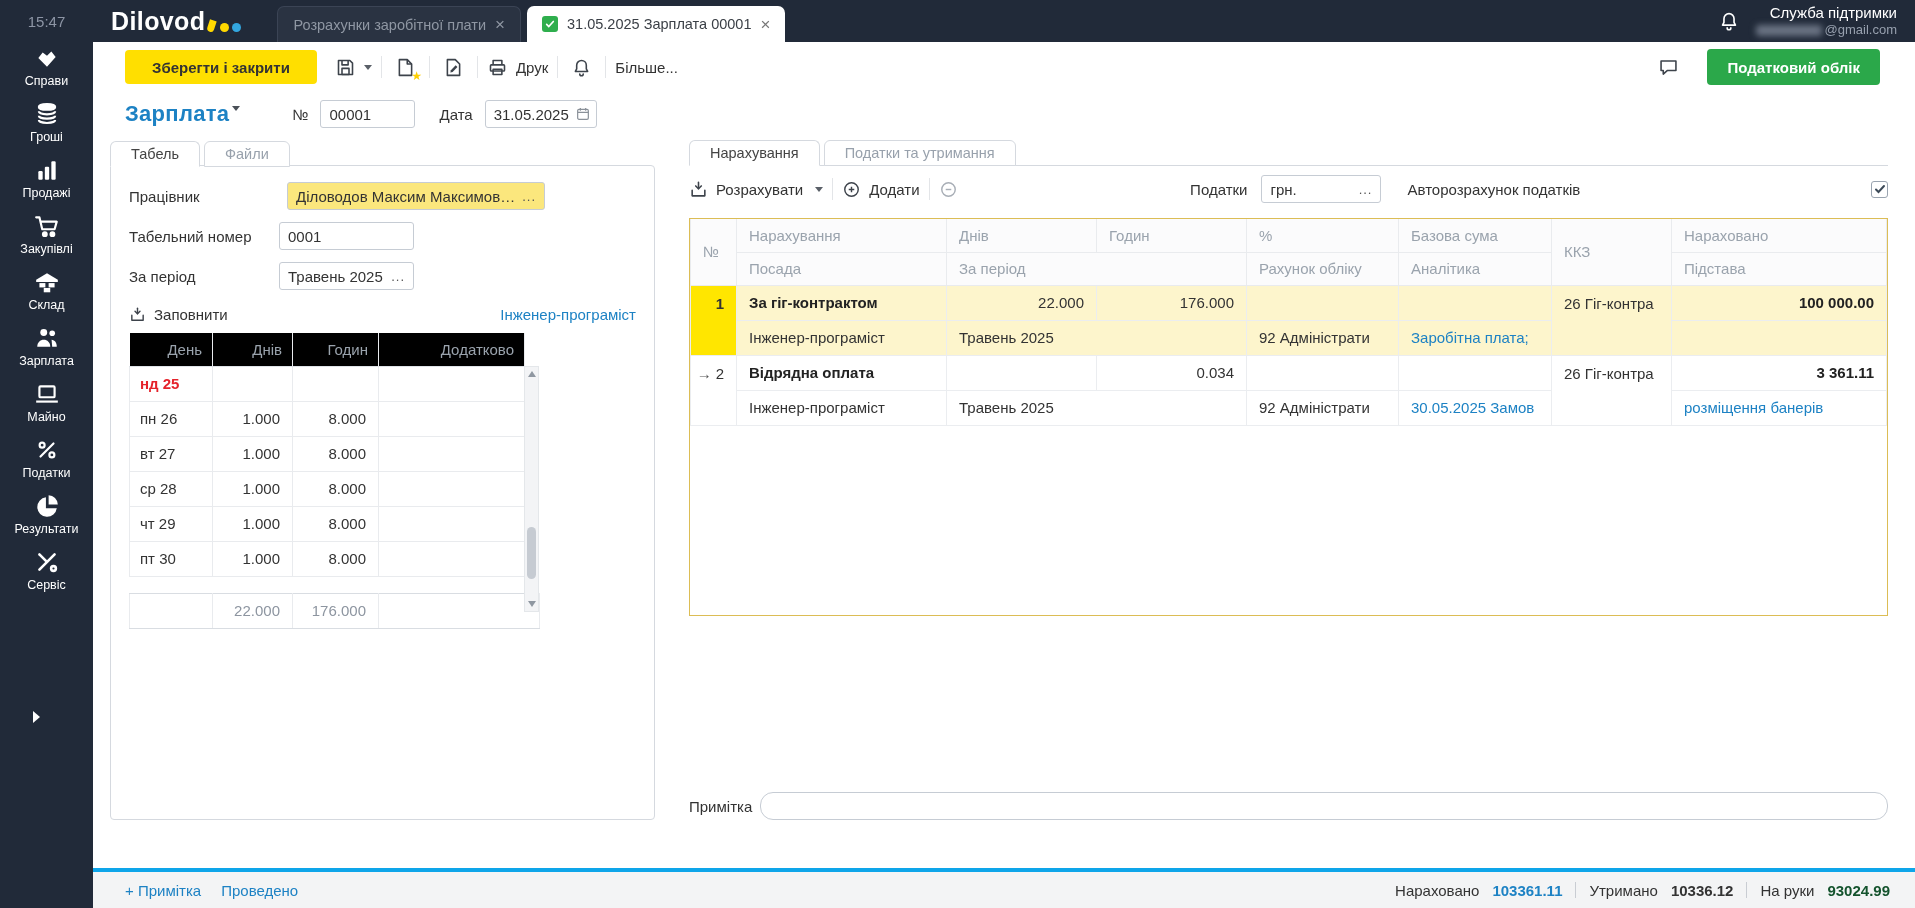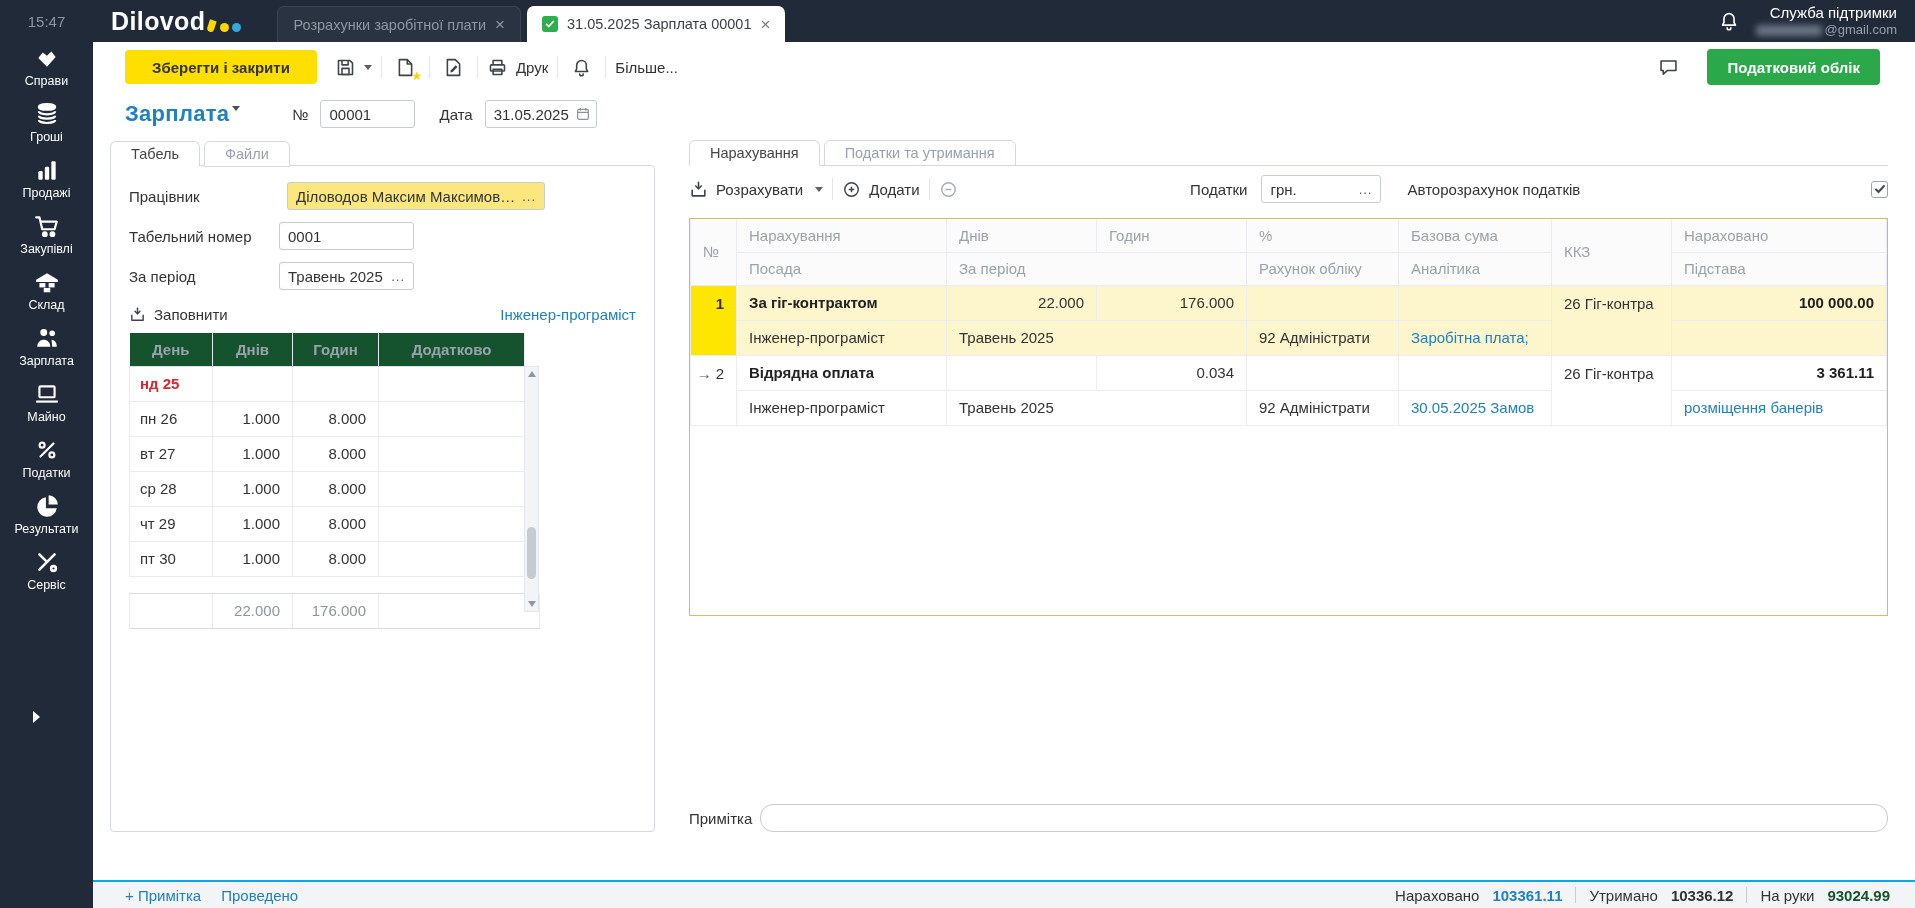--- a/index.html
+++ b/index.html
@@ -72,21 +72,21 @@
   .more-btn{color:#555;font-size:13px;letter-spacing:1px;cursor:pointer;flex-shrink:0;}
   .w135{width:135px;}
   .fill-row{display:flex;align-items:center;justify-content:space-between;margin:4px 0 10px;}
   .fill-btn{display:flex;align-items:center;gap:8px;color:#333;cursor:pointer;}
   .fill-btn svg{width:17px;height:17px;color:#3d434b;}
   .link{color:#1d82c4;cursor:pointer;text-decoration:none;}
   
   .ts-area{width:410px;position:relative;flex-shrink:0;}
   table.ts{border-collapse:collapse;table-layout:fixed;width:395px;}
   table.ts.full{width:410px;}
-  .ts th{height:33px;font-weight:bold;color:#9aa3ad;text-align:center;padding:0 10px;border-right:1px solid #e9ebee;border-bottom:1px solid #dfe3e8;background:#14532d;}
+  .ts th{height:33px;font-weight:normal;color:#9aa3ad;text-align:right;padding:0 10px;border-right:1px solid #e9ebee;border-bottom:1px solid #dfe3e8;background:#000000;}
   .ts td{height:35px;padding:0 10px;border:1px solid #e9ebee;font-size:15px;}
   .ts .dnum{text-align:right;padding-right:12px;}
   .wkd{color:#e5232b;font-weight:bold;}
   tr.selrow td{background:#fdf5cc;}
   .ts-gap{height:16px;}
   .ts tr.totals td{color:#8d95a0;border-top:1px solid #d9dde2;border-bottom:1px solid #d9dde2;background:#fff;}
   .ts-scroll{position:absolute;right:0;top:33px;width:15px;height:246px;background:#f3f4f6;border:1px solid #e4e7ea;display:flex;flex-direction:column;align-items:center;cursor:pointer;}
   .sar{width:0;height:0;border-left:4px solid transparent;border-right:4px solid transparent;margin:4px 0;}
   .sar.up{border-bottom:6px solid #8f97a1;}
   .sar.down{border-top:6px solid #8f97a1;margin-top:auto;}
@@ -110,21 +110,21 @@
   tr.sel td{background:#fdf5cc;}
   td.selnum{background:#ffe600 !important;font-weight:bold;vertical-align:top;padding-top:9px;}
   td.numcol{vertical-align:top;padding-top:9px;}
   .numcell{display:flex;justify-content:flex-end;align-items:center;gap:4px;}
   .row-cursor{margin-right:auto;color:#555;}
   .row-cursor::before{content:"\2192";}
   td.kkz{vertical-align:top;padding-top:9px;}
   .note-row{display:flex;align-items:center;gap:8px;margin-top:auto;margin-bottom:48px;}
   .note-inp{flex:1;height:28px;border:1px solid #c6ccd4;border-radius:13px;padding:0 12px;font-family:inherit;font-size:15px;outline:none;}
   
-  .footer{height:28px;background:#f3f4f5;border-top:2px solid #0ea5e9;display:flex;align-items:center;padding:0 25px 0 32px;flex-shrink:0;}
+  .footer{height:40px;background:#f3f4f5;border-top:4px solid #0ea5e9;display:flex;align-items:center;padding:0 25px 0 32px;flex-shrink:0;}
   .f-left{display:flex;gap:20px;font-size:15px;}
   .f-right{margin-left:auto;display:flex;align-items:center;gap:13px;font-size:15px;}
   .fv{font-weight:bold;}
   .fv.blue{color:#1d82c4;}
   .fv.red{color:#14532d;}
   .fsep{width:1px;height:16px;background:#c9cdd3;}
 </style>
 </head>
 <body>
 

